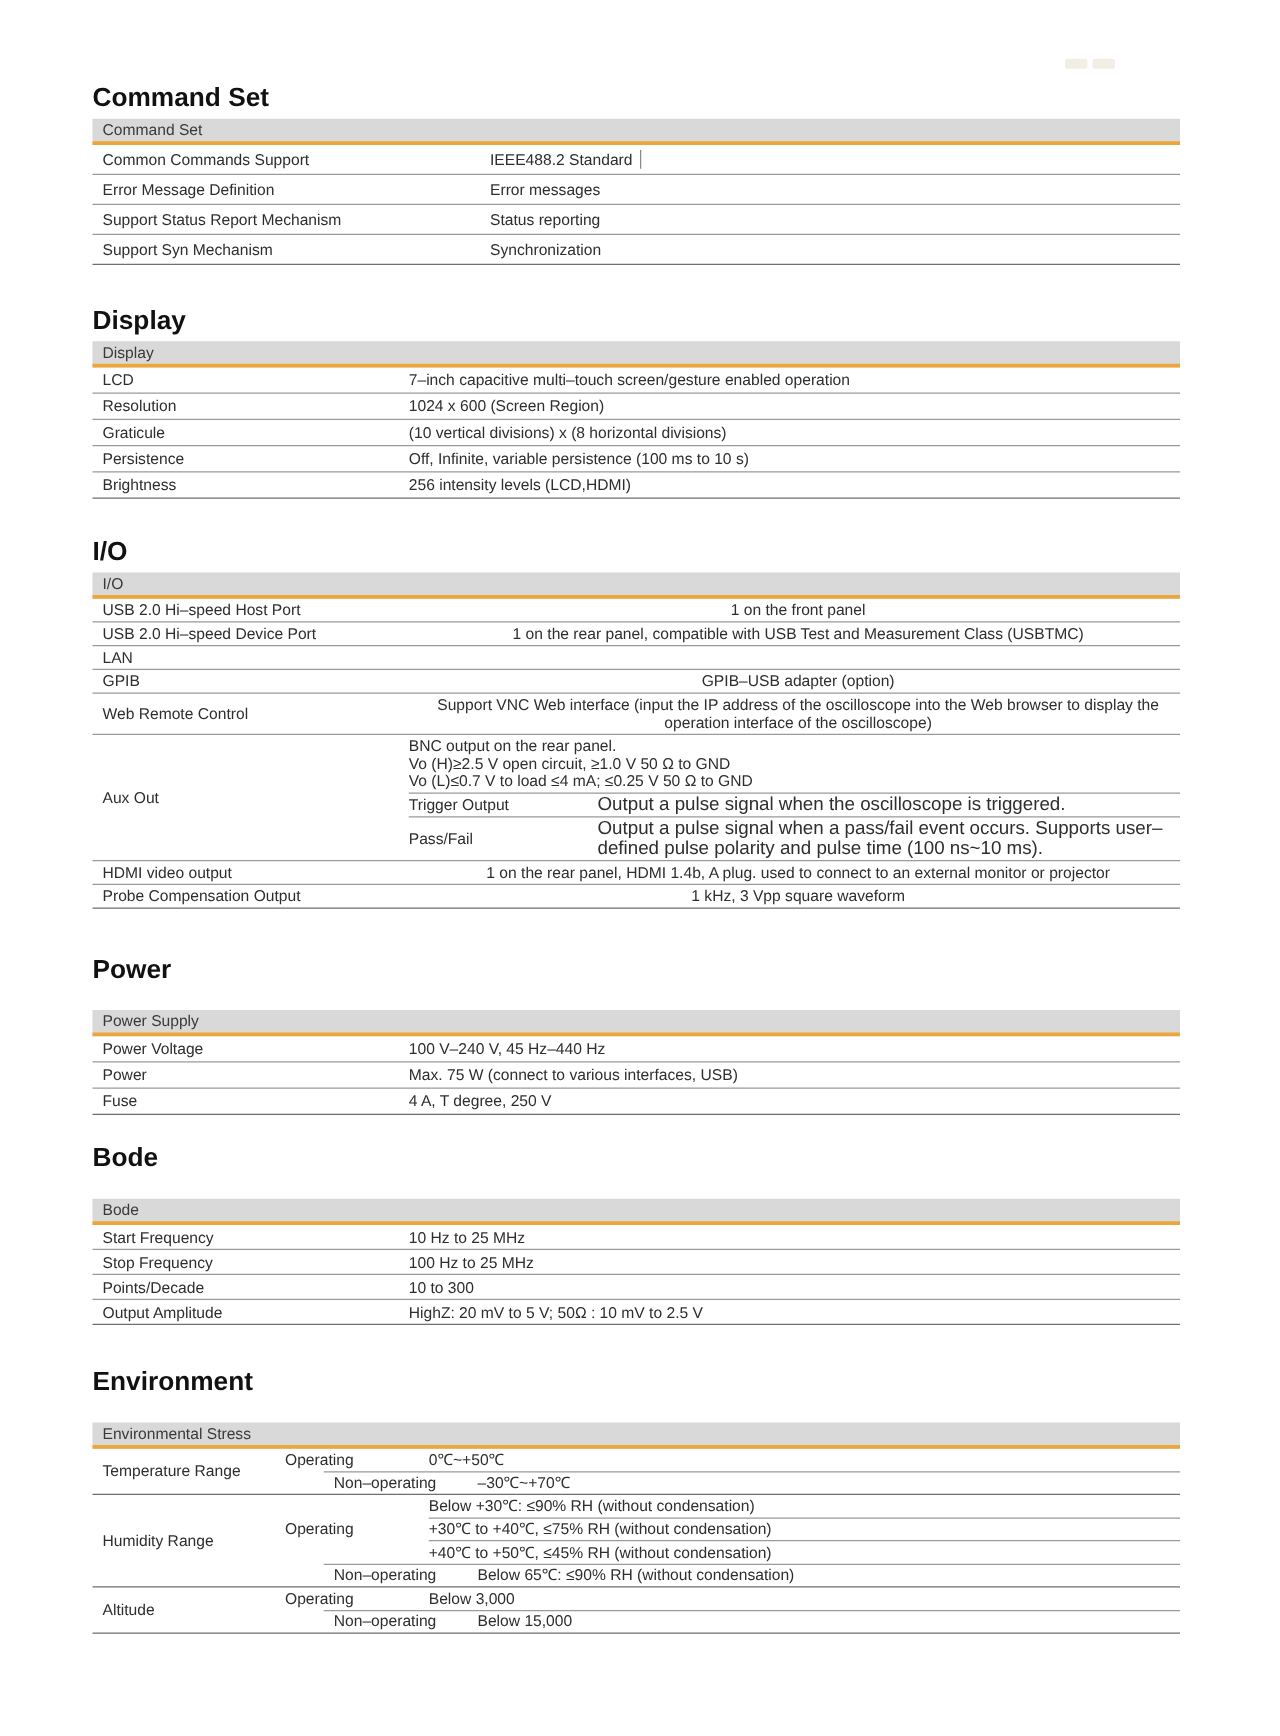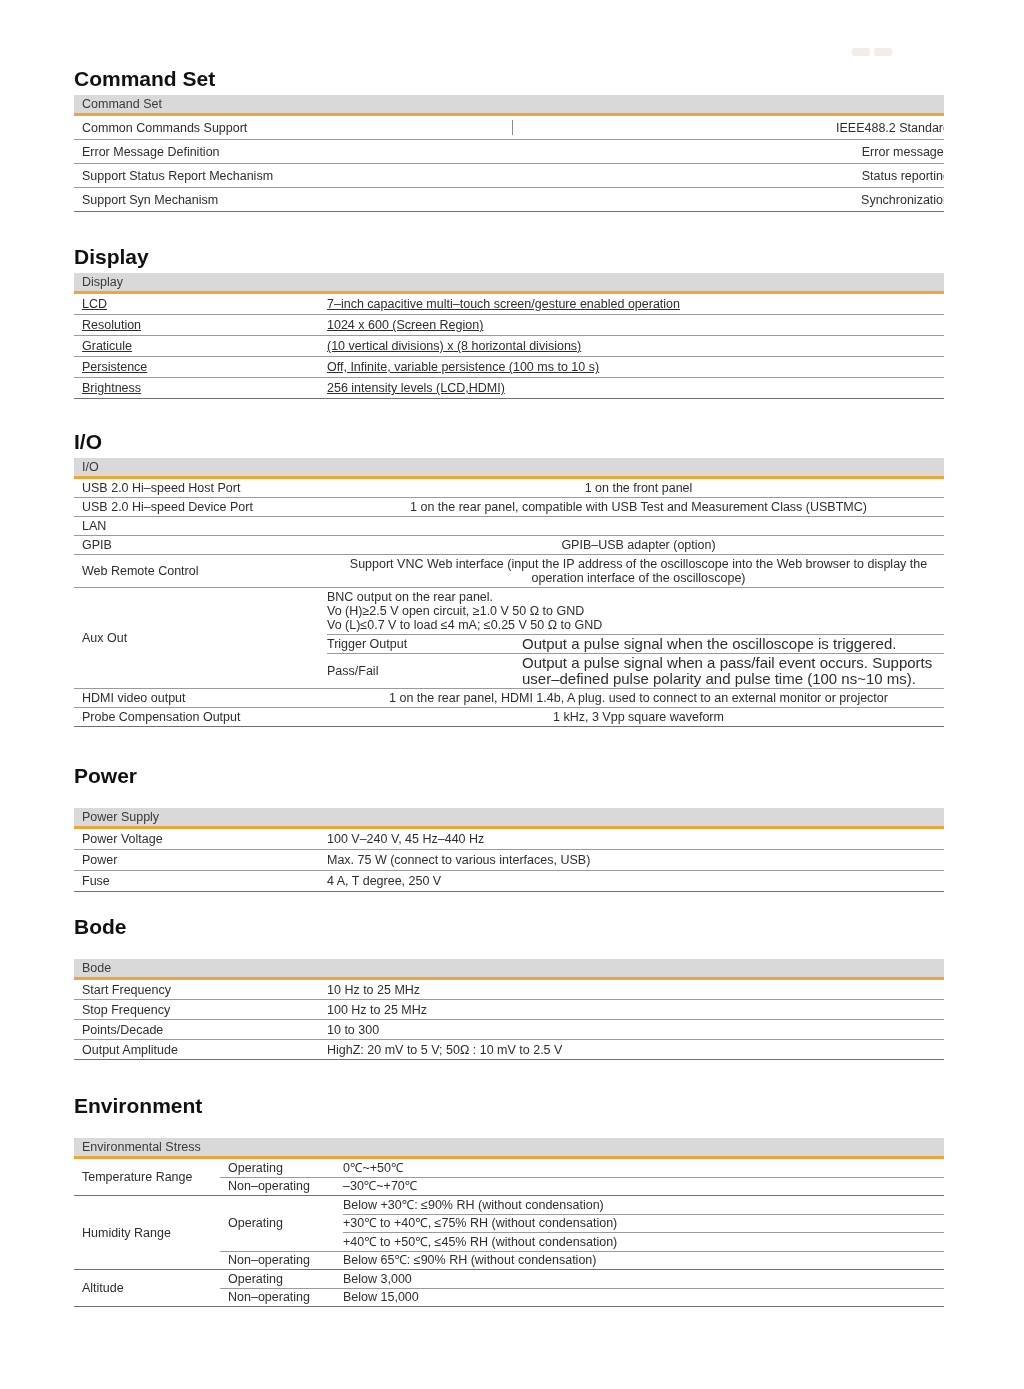--- a/index.html
+++ b/index.html
@@ -14,45 +14,45 @@
   .thead{background:#d9d9d9;border-bottom:3px solid #eda63a;font-size:12.5px;color:#3a3a3a;
          padding:2px 0 2px 8px;line-height:14px;}
 
   .row{display:flex;position:relative;}
   .row + .row{border-top:1px solid #9a9a9a;}
   .cellt{font-size:12.5px;color:#2e2e2e;line-height:14px;}
   .label{flex:0 0 253px;box-sizing:border-box;padding-left:8px;display:flex;align-items:center;}
   .value{flex:1;}
 
   
-  .cs .label,.cs .value{padding-top:4.5px;padding-bottom:4.5px;text-align:right;}
+  .cs .label,.cs .value{padding-top:4.5px;padding-bottom:4.5px;}
   .cs .label{flex-basis:318px;}
-  .disp .label,.disp .value{padding-top:3px;padding-bottom:3px;text-decoration:underline;}
+  .disp .label,.disp .value{padding-top:3px;padding-bottom:3px;}
   .pw .label,.pw .value{padding-top:3px;padding-bottom:3px;}
   .bode .label,.bode .value{padding-top:2.5px;padding-bottom:2.5px;}
   .io .label,.io .value{padding-top:2px;padding-bottom:2px;text-align:center;}
 
   
   .cursor-line::after{content:"";position:absolute;left:438px;top:4px;height:15px;width:1px;background:#8a8a8a;}
 
   
   .aux-right{flex:1;display:flex;flex-direction:column;}
   .aux-free{font-size:12.5px;line-height:16.5px;padding:2px 0 2px 0;}
-  .aux-subrow{display:flex;border-top:1px solid #9a9a9a;gap:44px;}
+  .aux-subrow{display:flex;border-top:1px solid #9a9a9a;}
   .aux-sublabel{flex:0 0 151px;font-size:12.5px;line-height:14px;padding:2px 0;display:flex;align-items:center;}
   .aux-subval{flex:1;font-size:15px;line-height:16px;padding:1px 0;}
 
   
   .env-group{display:flex;}
   .env-group + .env-group{border-top:1px solid #6f6f6f;}
   .env-label{flex:0 0 146px;box-sizing:border-box;padding-left:8px;display:flex;align-items:center;
              font-size:12.5px;}
   .env-rows{flex:1;display:flex;flex-direction:column;}
   .env-subrow{display:flex;}
-  .env-subrow + .env-subrow{border-top:1px solid #9a9a9a;}
+  .env-subrow + .env-subrow{border-top:1px solid #9a9a9a;margin-left:39px;}
   .env-mode{flex:0 0 123px;box-sizing:border-box;padding-left:8px;display:flex;align-items:center;
             font-size:12.5px;}
   .env-vals{flex:1;display:flex;flex-direction:column;}
   .env-val{font-size:12.5px;line-height:14px;padding:1.75px 0;}
   .env-val + .env-val{border-top:1px solid #9a9a9a;}
 
   
   .mb-cs{margin-bottom:32px;}
   .mb-disp{margin-bottom:30px;}
   .mb-io{margin-bottom:36px;}

